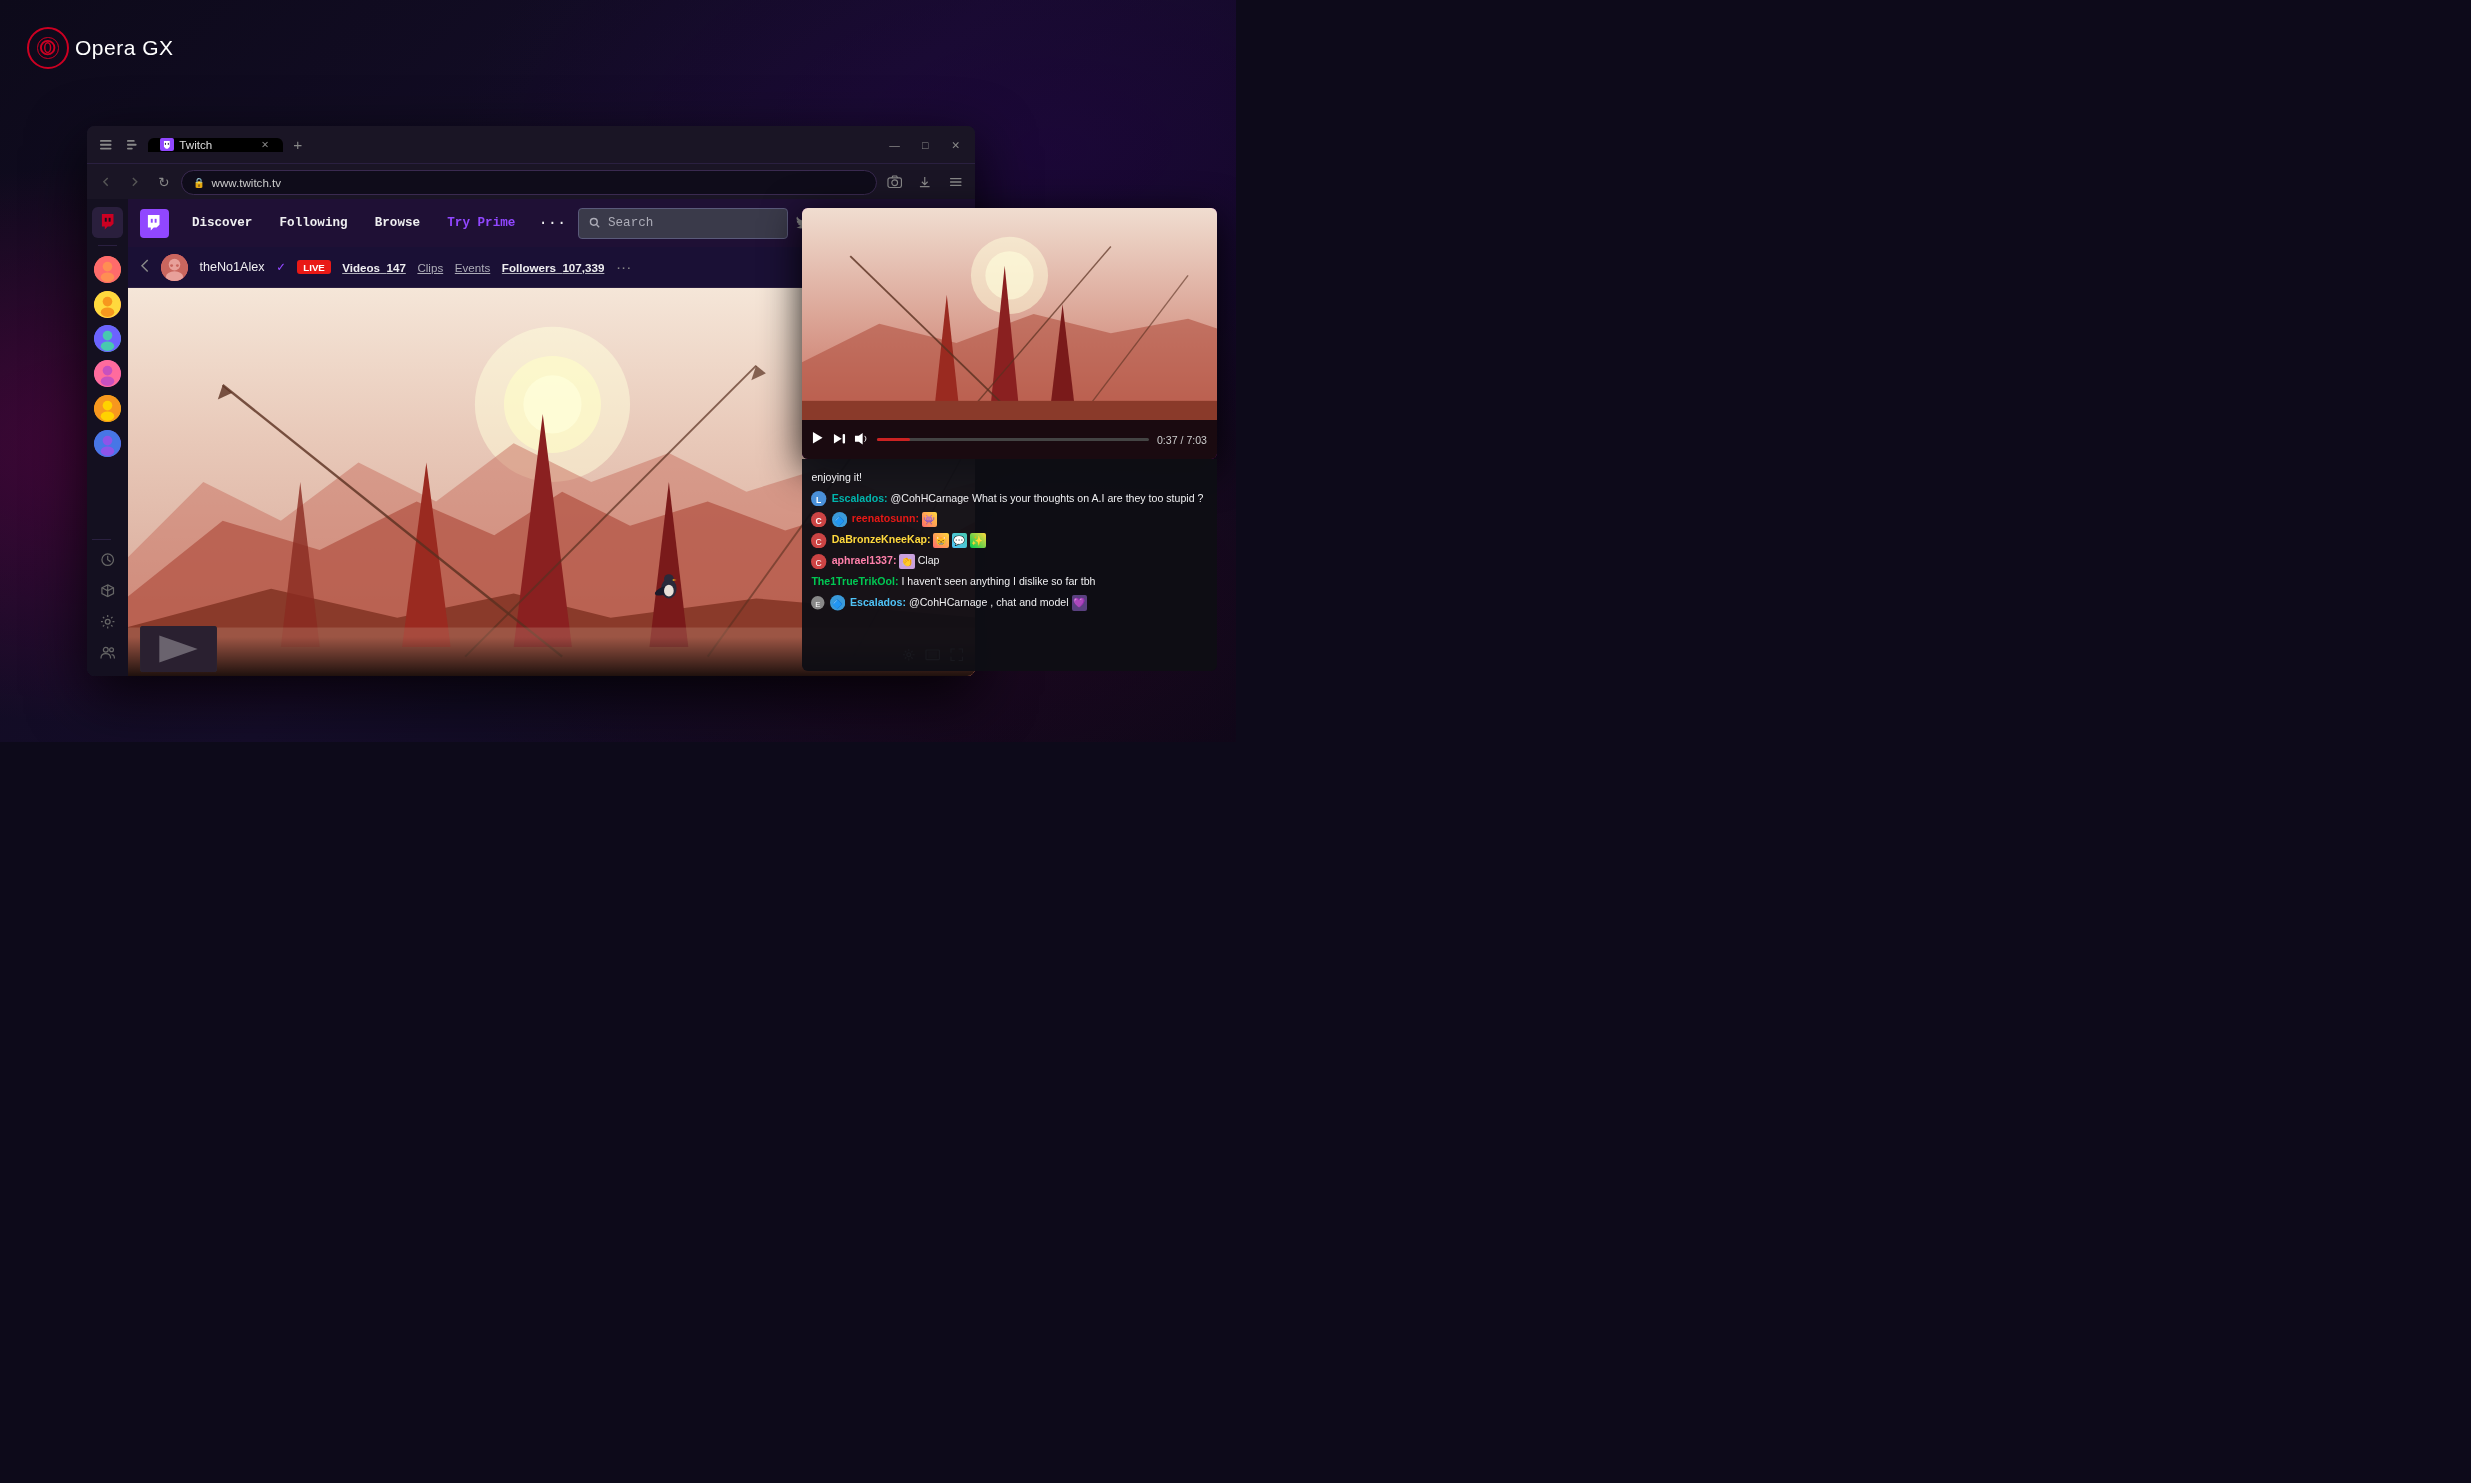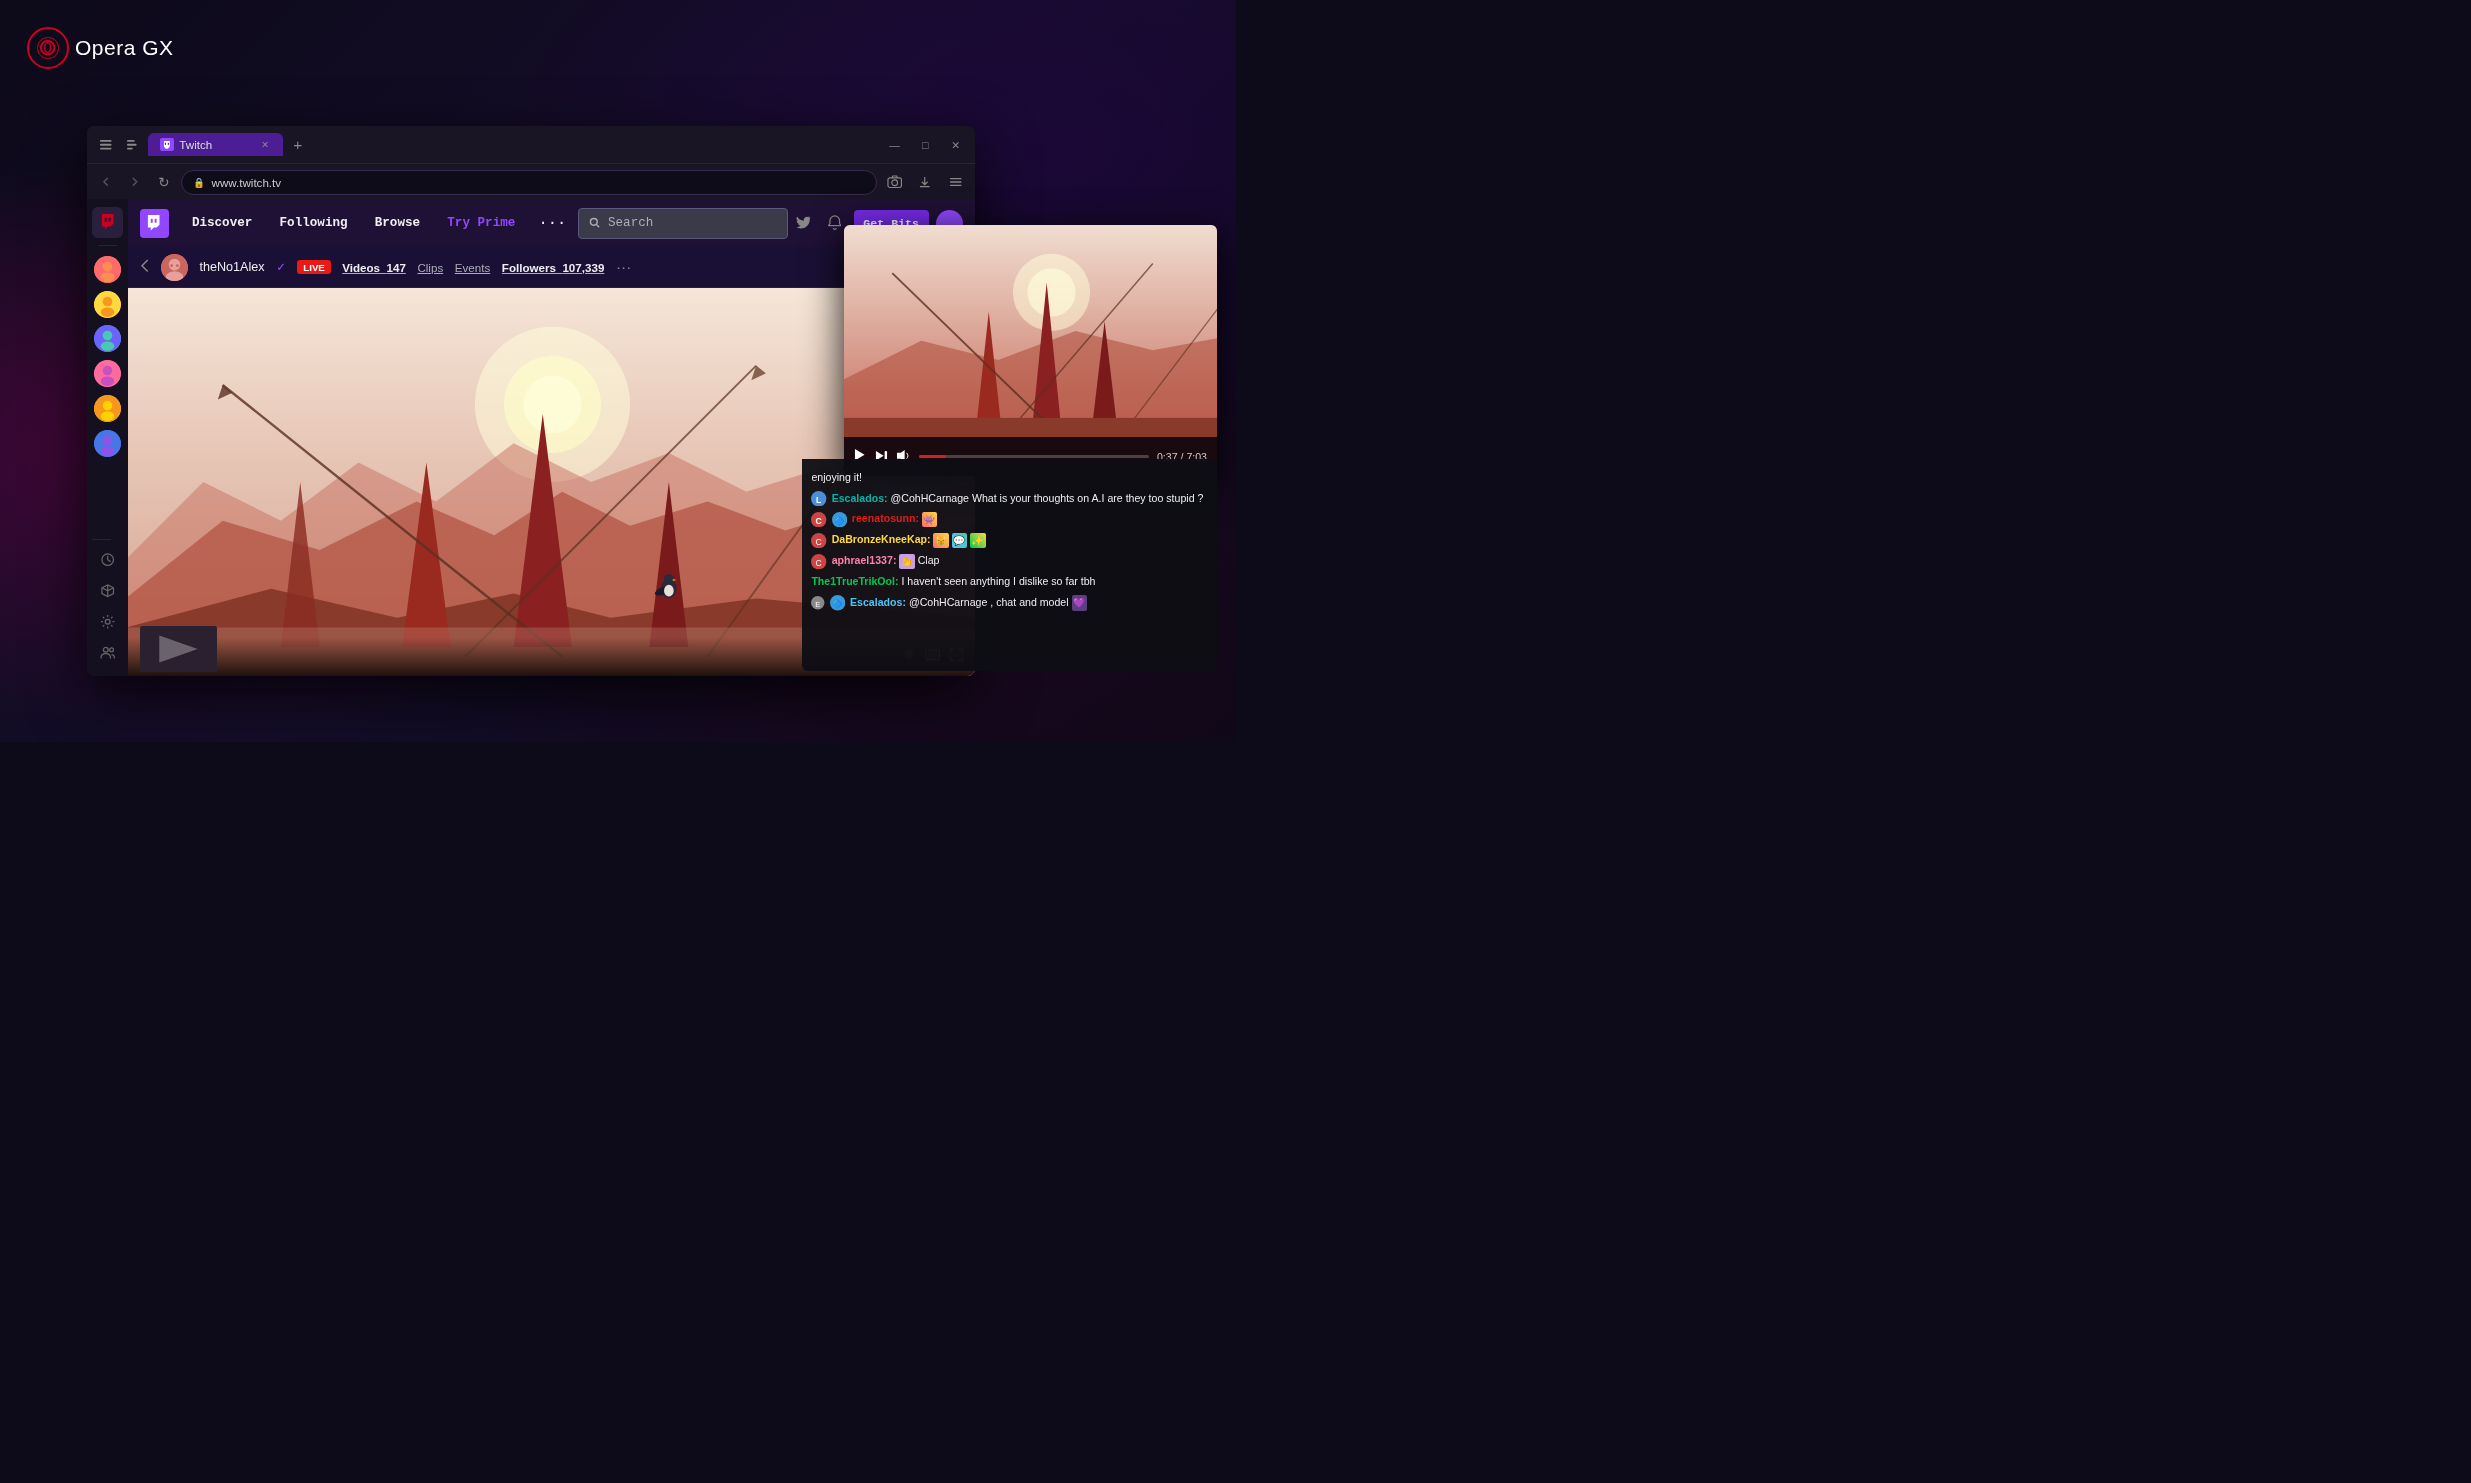--- a/index.html
+++ b/index.html
@@ -112,22 +112,22 @@
       align-items: center;
       flex: 1;
       gap: 1.9px;
     }
 
     .tab-item {
       display: flex;
       align-items: center;
       gap: 5.8px;
       padding: 0 11.6px;
-      height: 23px;
-      background: #4c1d95;
+      height: 14px;
+      background: #000000;
       border-radius: 5.8px 5.8px 0 0;
       cursor: pointer;
       min-width: 135px;
     }
 
     .tab-favicon {
       width: 13.5px;
       height: 13.5px;
       background: #9147ff;
       border-radius: 1.9px;
@@ -563,23 +563,23 @@
       width: 77px;
       height: 46px;
       background: #333;
       border-radius: 2.9px;
       overflow: hidden;
     }
 
     
     .pip-player {
       position: absolute;
-      top: 225px;
+      top: 208px;
       right: 19.3px;
-      width: 373px;
+      width: 415px;
       height: 251px;
       background: #701a75;
       border-radius: 5.8px;
       overflow: hidden;
       z-index: 20;
       box-shadow: 0 9.7px 39px rgba(0,0,0,0.9);
     }
 
     .pip-video {
       width: 100%;

